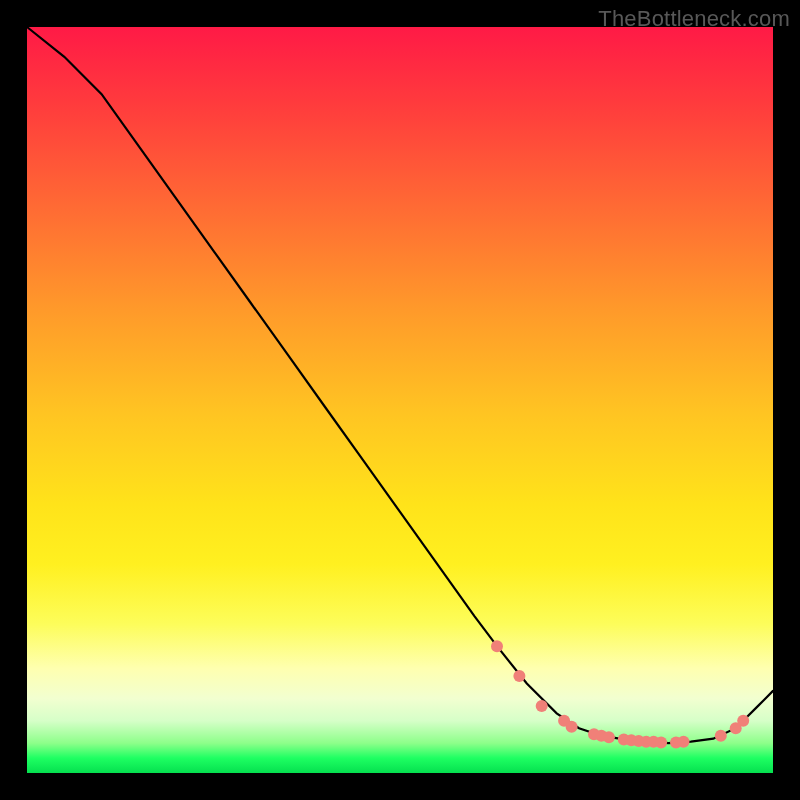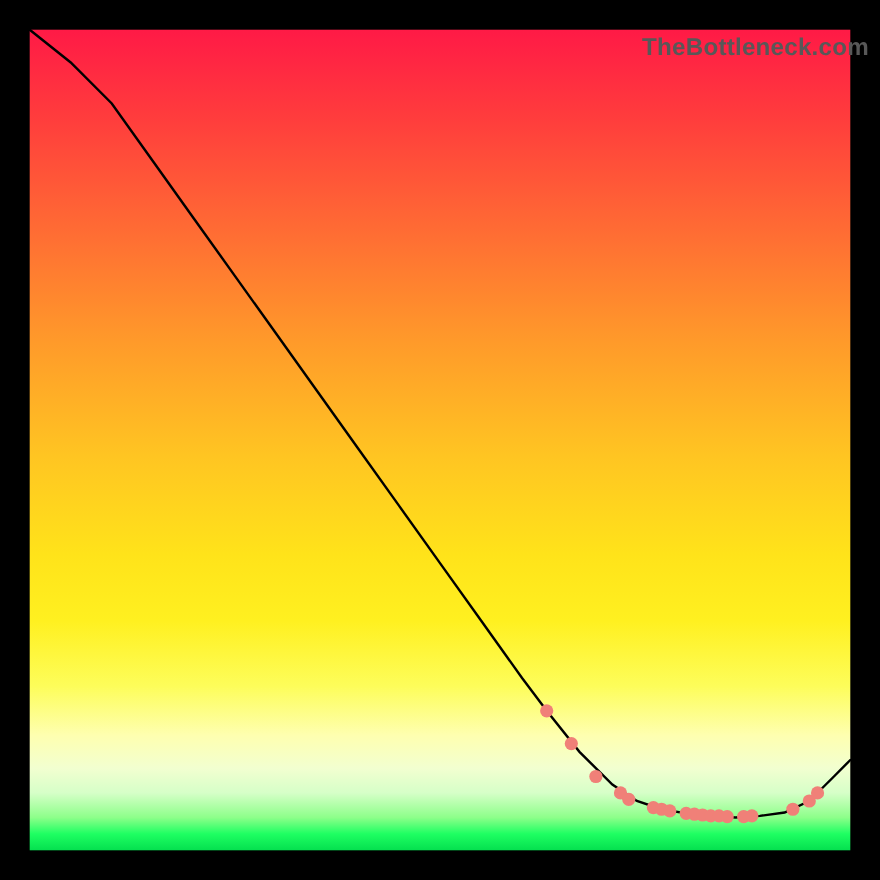--- a/index.html
+++ b/index.html
@@ -41,24 +41,23 @@
       #1eff62 98%,
       #05e04f 100%
     );
   }
   .watermark {
     position: absolute;
     top: 6px;
     right: 10px;
     color: #585858;
     font-size: 22px;
-    font-weight: 700;
+    font-weight: 400;
     letter-spacing: 0.2px;
     user-select: none;
-    margin-top: 24px;
   }
   svg.overlay {
     position: absolute;
     left: 0;
     top: 0;
     width: 746px;
     height: 746px;
     overflow: visible;
   }
 </style>

